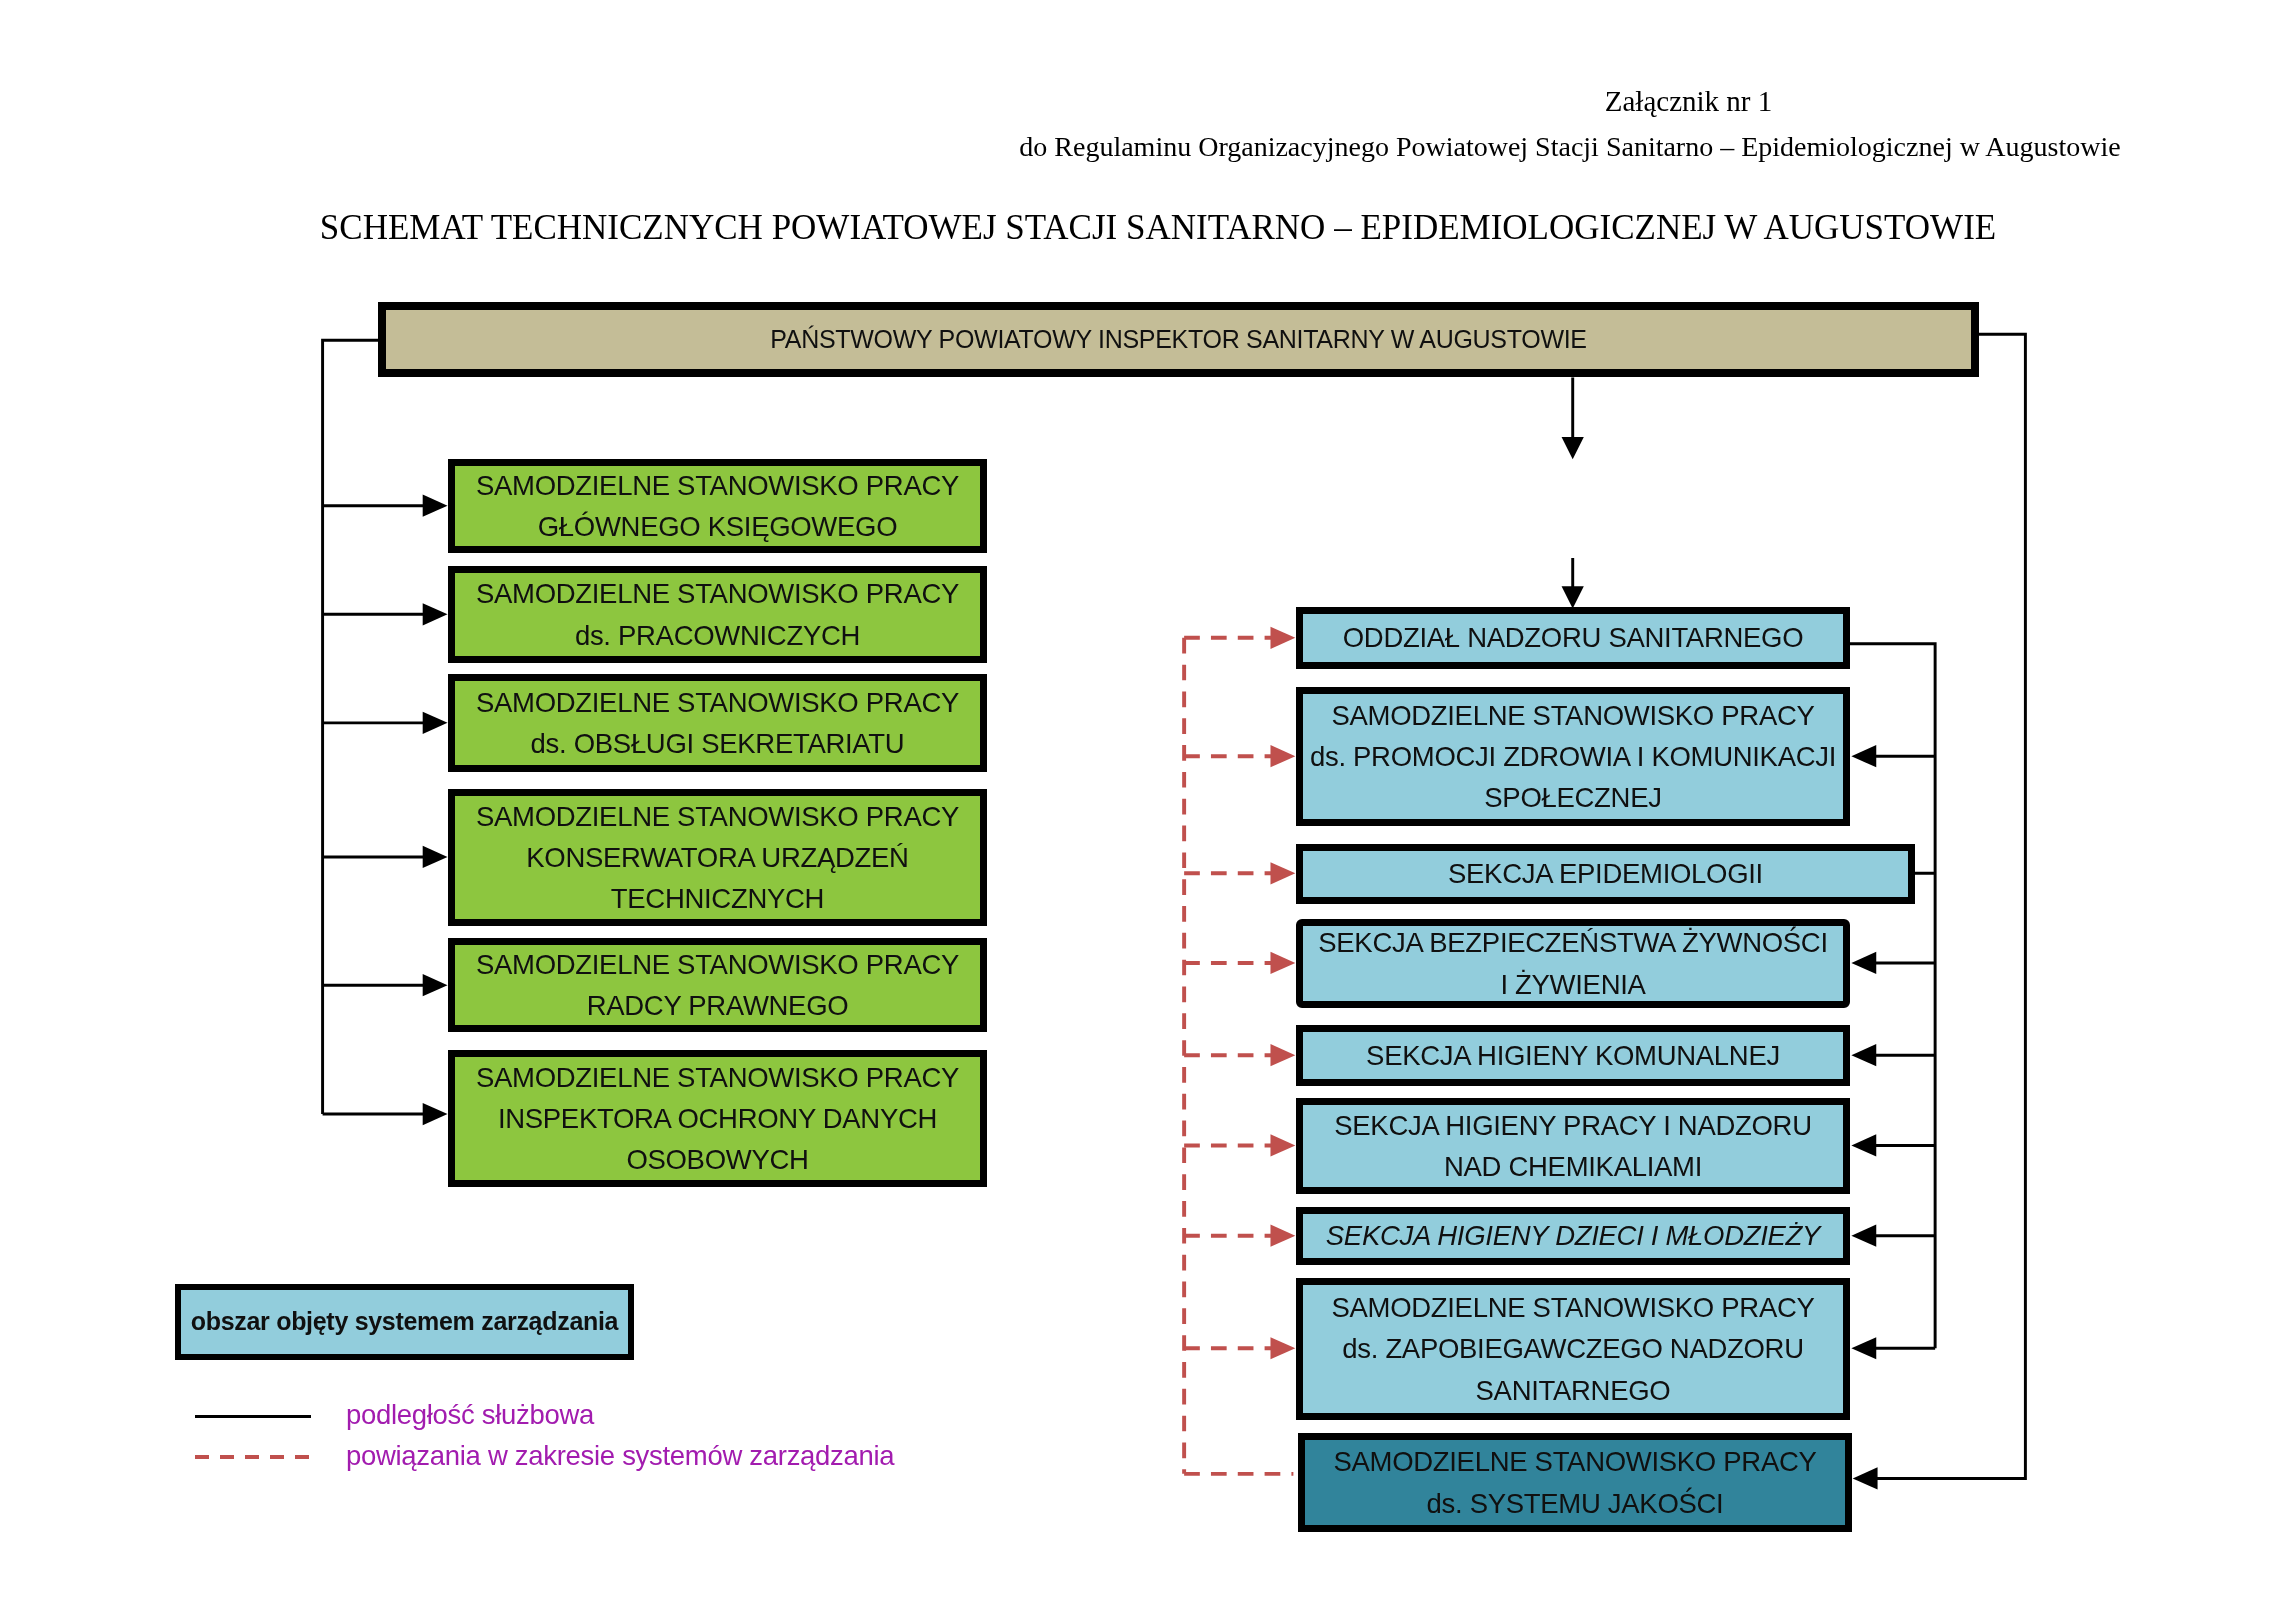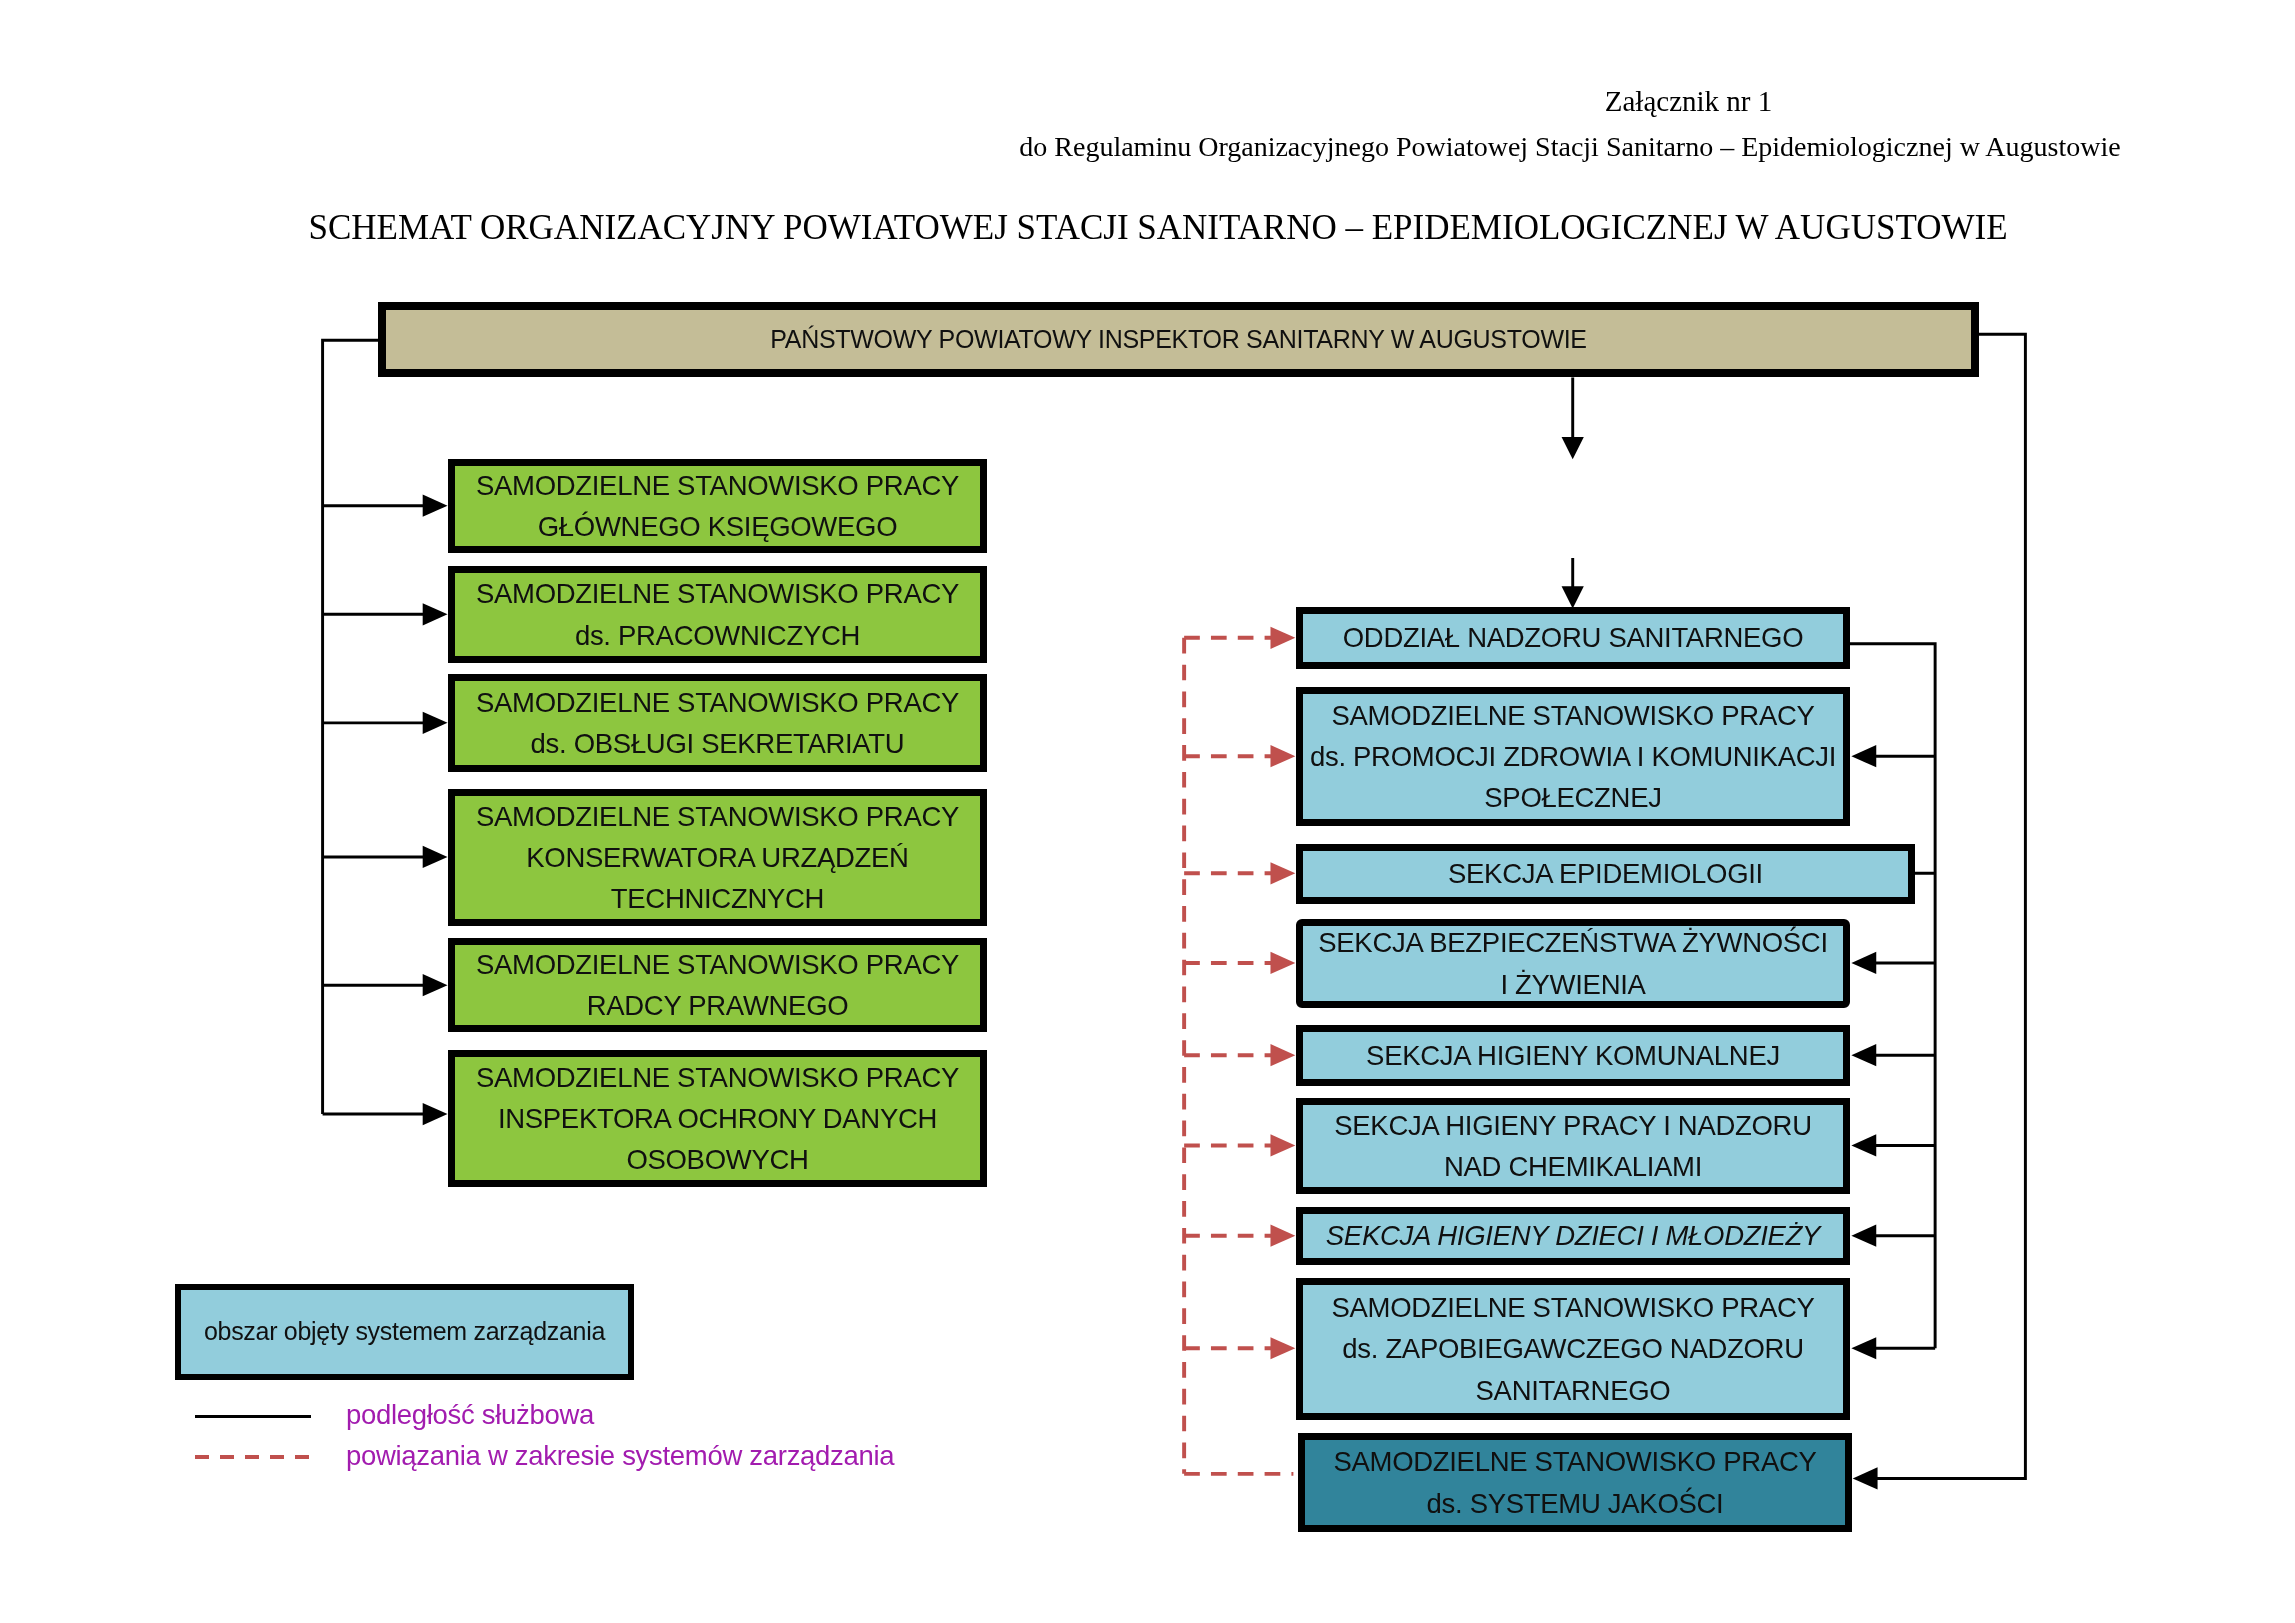--- a/index.html
+++ b/index.html
@@ -21,21 +21,21 @@
         background:repeating-linear-gradient(90deg,var(--dashed) 0 14.4px,transparent 14.4px 25px);}
   svg.connectors{position:absolute;left:0;top:0;width:2295px;height:1623px;pointer-events:none;}
 </style>
 </head>
 <body>
 
 <div class="canvas">
 
   <div class="hdr serif" style="left:1427px;top:85px;width:523px;font-size:29px;">Załącznik nr 1</div>
   <div class="hdr serif" style="left:968px;top:131px;width:1204px;font-size:28px;">do Regulaminu Organizacyjnego Powiatowej Stacji Sanitarno – Epidemiologicznej w Augustowie</div>
-  <div class="hdr serif" style="left:281px;top:208px;width:1754px;font-size:35px;">SCHEMAT ORGANIZACYJNY POWIATOWEJ STACJI SANITARNO – EPIDEMIOLOGICZNEJ W AUGUSTOWIE</div>
+  <div class="hdr serif" style="left:281px;top:208px;width:1754px;font-size:35px;">SCHEMAT TECHNICZNYCH POWIATOWEJ STACJI SANITARNO – EPIDEMIOLOGICZNEJ W AUGUSTOWIE</div>
 
   <svg class="connectors" viewBox="0 0 3508 2481">
 
     <g fill="none" stroke-width="4.5" style="stroke:var(--connector)">
       <path d="M578,520 H493 V1703"></path>
       <path d="M493,773 H650"></path>
       <path d="M493,939 H650"></path>
       <path d="M493,1105 H650"></path>
       <path d="M493,1310 H650"></path>
       <path d="M493,1506 H650"></path>
@@ -126,20 +126,20 @@
   <div class="obox fill-right" style="left:1296px;top:1098px;width:554px;height:96px;">SEKCJA HIGIENY PRACY I NADZORU
 NAD CHEMIKALIAMI</div>
   <div class="obox fill-right" style="left:1296px;top:1207px;width:554px;height:58px;font-style:italic;">SEKCJA HIGIENY DZIECI I MŁODZIEŻY</div>
   <div class="obox fill-right" style="left:1296px;top:1278px;width:554px;height:142px;">SAMODZIELNE STANOWISKO PRACY
 ds. ZAPOBIEGAWCZEGO NADZORU
 SANITARNEGO</div>
 
   <div class="obox fill-quality" style="left:1298px;top:1433px;width:554px;height:99px;">SAMODZIELNE STANOWISKO PRACY
 ds. SYSTEMU JAKOŚCI</div>
 
-  <div class="obox fill-right legend-box" style="left:175px;top:1284px;width:459px;height:96px;">obszar objęty systemem zarządzania</div>
+  <div class="obox fill-right legend-box" style="left:175px;top:1284px;width:459px;height:76px;font-weight:bold;">obszar objęty systemem zarządzania</div>
   <div class="legend-solid" style="left:195px;top:1415px;width:116px;"></div>
   <div class="legend-label" style="left:346px;top:1399px;">podległość służbowa</div>
   <div class="legend-dashed" style="left:195px;top:1455px;width:124px;"></div>
   <div class="legend-label" style="left:346px;top:1440px;">powiązania w zakresie systemów zarządzania</div>
 
 </div>
 
 
 </body></html>

